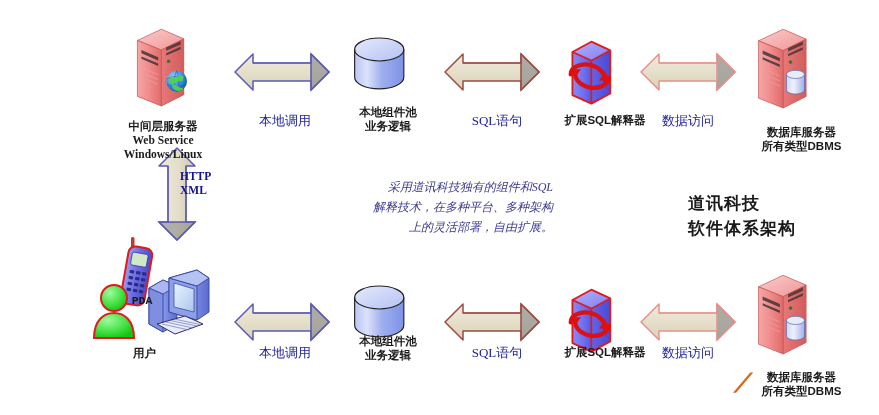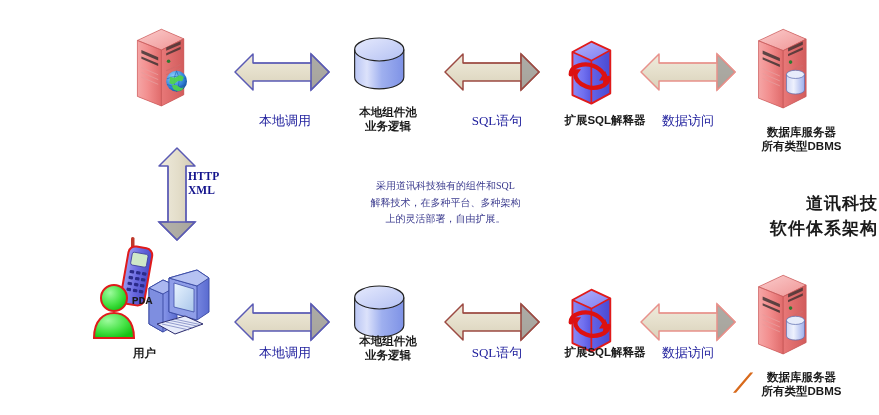--- a/index.html
+++ b/index.html
@@ -13,28 +13,29 @@
   .lbl{
     position:absolute;text-align:center;line-height:1.22;
     white-space:pre-line;
   }
   .lbl-dark{color:#1a1a1a;font-weight:bold;font-size:11.5px;}
   .lbl-blue{color:#1d1d9c;font-weight:normal;font-size:13px;}
   .lbl-navy{color:#12128c;font-weight:bold;font-size:11.5px;}
   .lbl-serif{font-family:"Liberation Serif","DejaVu Serif",serif;}
 
   .title-block{
-    position:absolute;text-align:right;color:#1a1a1a;
+    position:absolute;text-align:left;color:#1a1a1a;
     font-weight:bold;font-size:17px;line-height:1.45;white-space:pre-line;
     letter-spacing:1px;
   }
   .desc-block{
-    position:absolute;color:#3b3b8e;font-size:10px;line-height:1.65;
-    white-space:pre-line;text-align:center;
+    position:absolute;color:#3b3b8e;font-size:12px;line-height:1.65;
+    white-space:pre-line;text-align:right;
     font-family:"Liberation Serif","DejaVu Serif",serif;
+    font-style:italic;
   }
 
   
   .wm{position:absolute;pointer-events:none;}
   .wm-text{
     font-size:30px;font-weight:bold;color:#e9e0d6;
     letter-spacing:2px;line-height:1;
     text-shadow:0 0 1px rgba(180,150,120,.5);
   }
   .wm-url{
@@ -316,36 +317,39 @@
       <polygon points="76,4 94,22 76,40" fill="#8a8a8a" opacity=".65"></polygon>
       <polygon points="76,4 94,22 76,40" fill="none" stroke="#e8918b" stroke-width="1.5"></polygon>
       <line x1="18" y1="13" x2="76" y2="13" stroke="#e8918b" stroke-width="1.1"></line>
     </g>
 
     <g transform="translate(752,272) scale(0.82)">
       <use href="#dbServer"></use>
     </g>
   </svg>
 
+  <div class="lbl lbl-dark lbl-serif" style="left:98px;top:119px;width:130px;">中间层服务器
+Web Service
+Windows/Linux</div>
 
   <div class="lbl lbl-blue" style="left:205px;top:113px;width:160px;">本地调用</div>
 
   <div class="lbl lbl-dark" style="left:318px;top:105px;width:140px;">本地组件池
 业务逻辑</div>
 
   <div class="lbl lbl-blue lbl-serif" style="left:417px;top:113px;width:160px;">SQL语句</div>
 
   <div class="lbl lbl-dark" style="left:530px;top:113px;width:150px;">扩展SQL解释器</div>
 
   <div class="lbl lbl-blue" style="left:618px;top:113px;width:140px;">数据访问</div>
 
   <div class="lbl lbl-dark" style="left:724px;top:125px;width:155px;">数据库服务器
 所有类型DBMS</div>
 
-  <div class="lbl lbl-navy lbl-serif" style="left:180px;top:169px;width:90px;text-align:left;margin-left:8px;">HTTP
+  <div class="lbl lbl-navy lbl-serif" style="left:180px;top:169px;width:90px;text-align:left;">HTTP
 XML</div>
 
   <div class="desc-block" style="left:338px;top:178px;width:215px;">采用道讯科技独有的组件和SQL
 解释技术，在多种平台、多种架构
 上的灵活部署，自由扩展。</div>
 
   <div class="title-block" style="left:688px;top:192px;width:190px;">道讯科技
 软件体系架构</div>
 
   <div class="lbl lbl-dark lbl-serif" style="left:96px;top:346px;width:60px;text-align:right;">用户</div>

